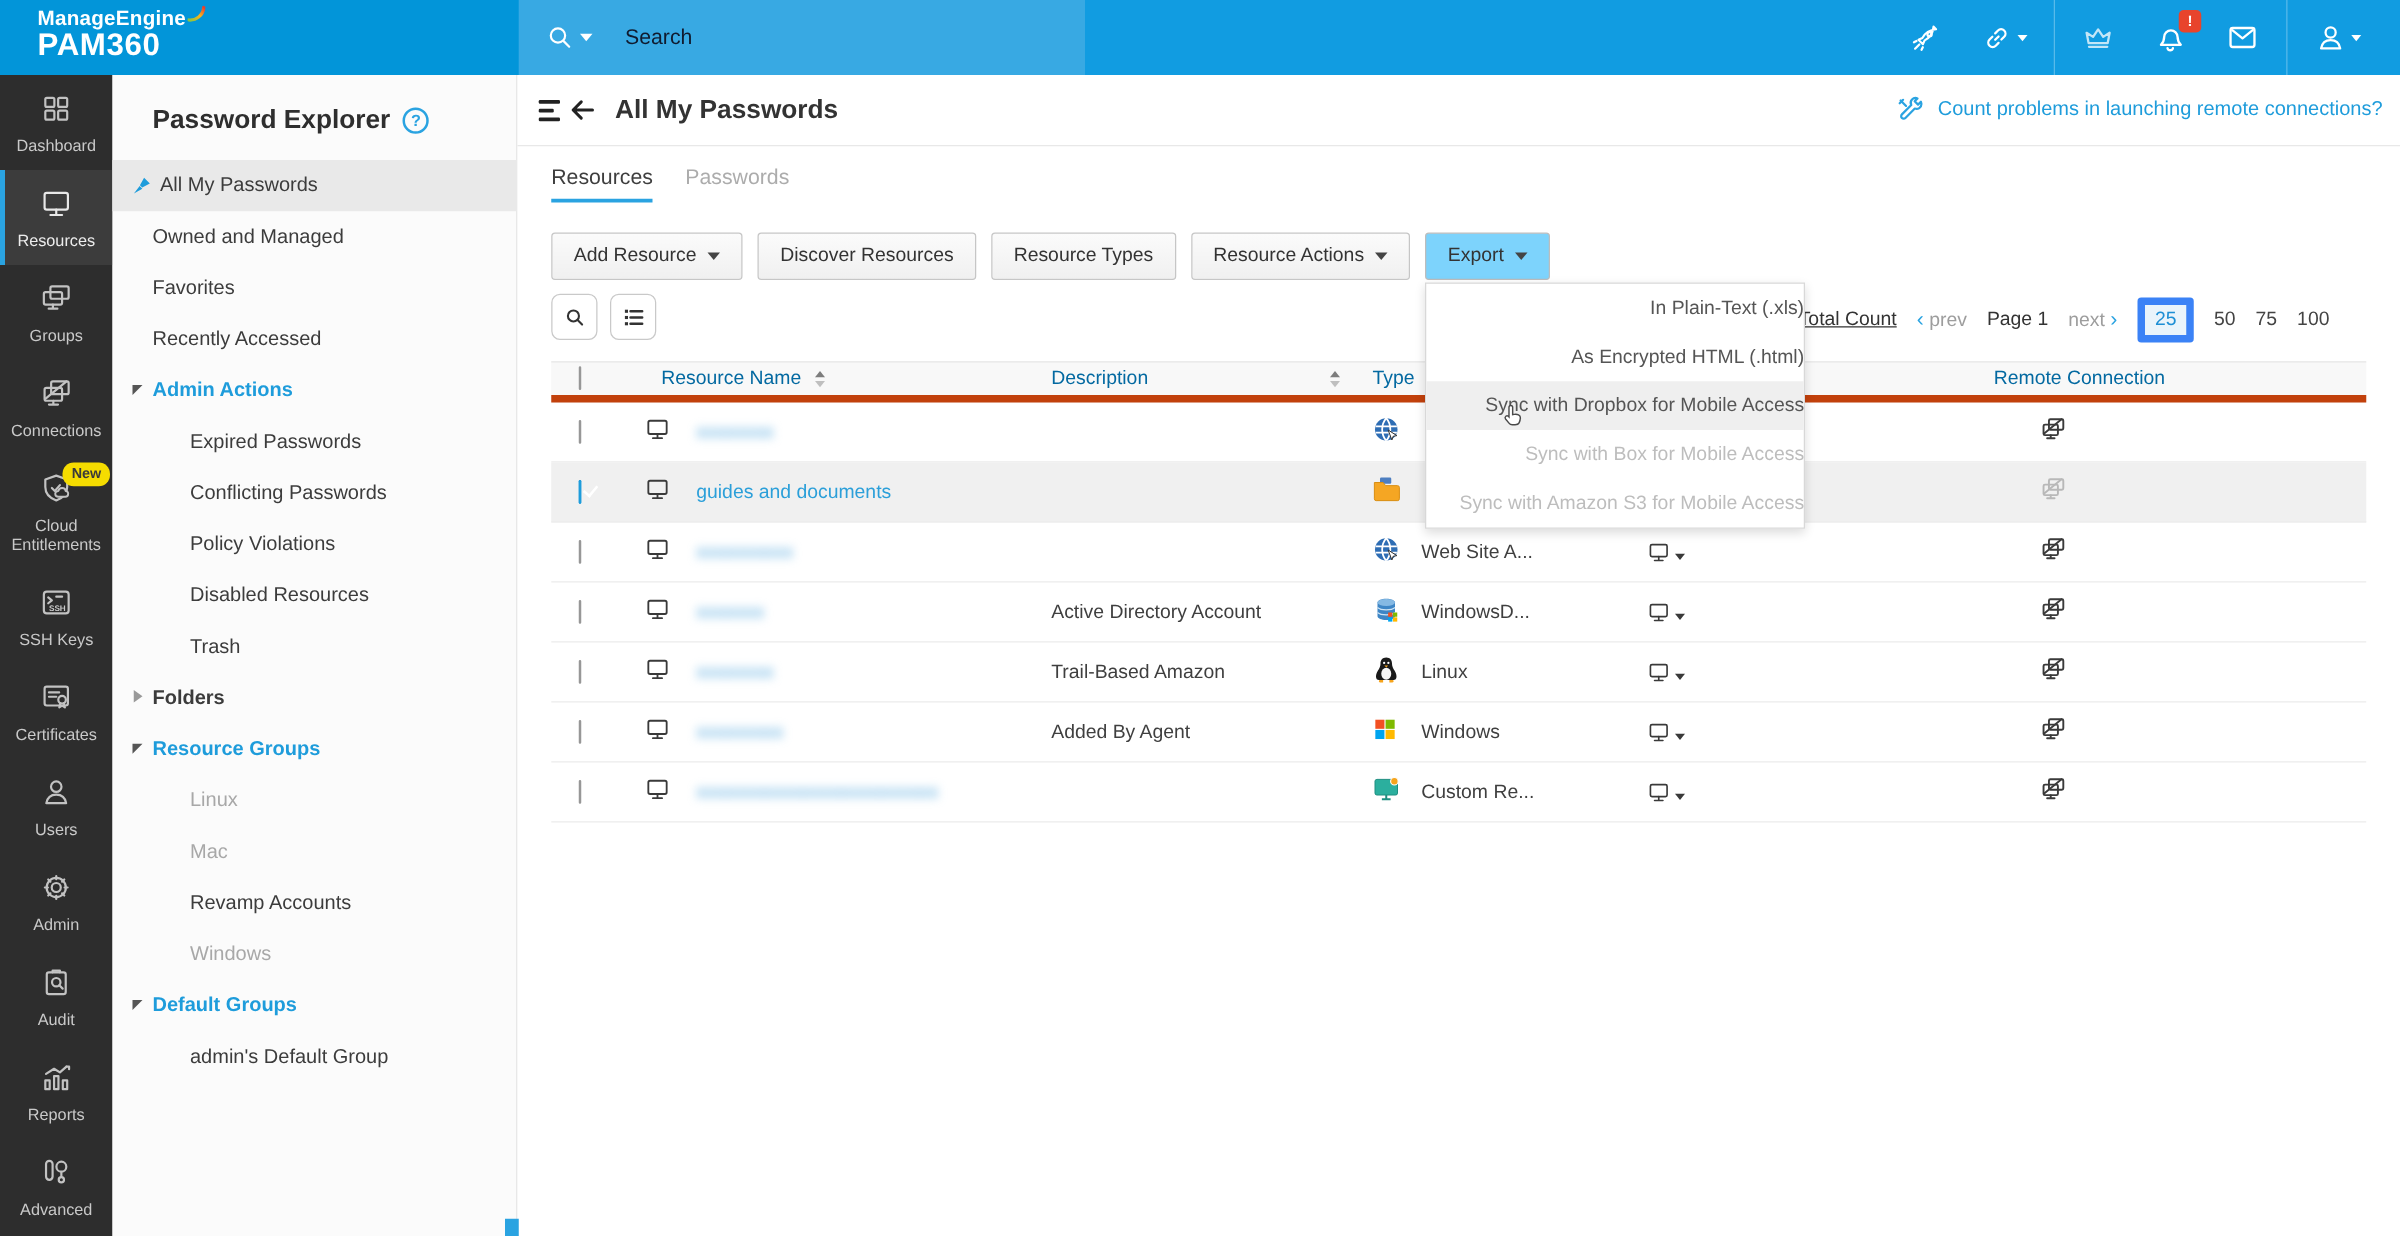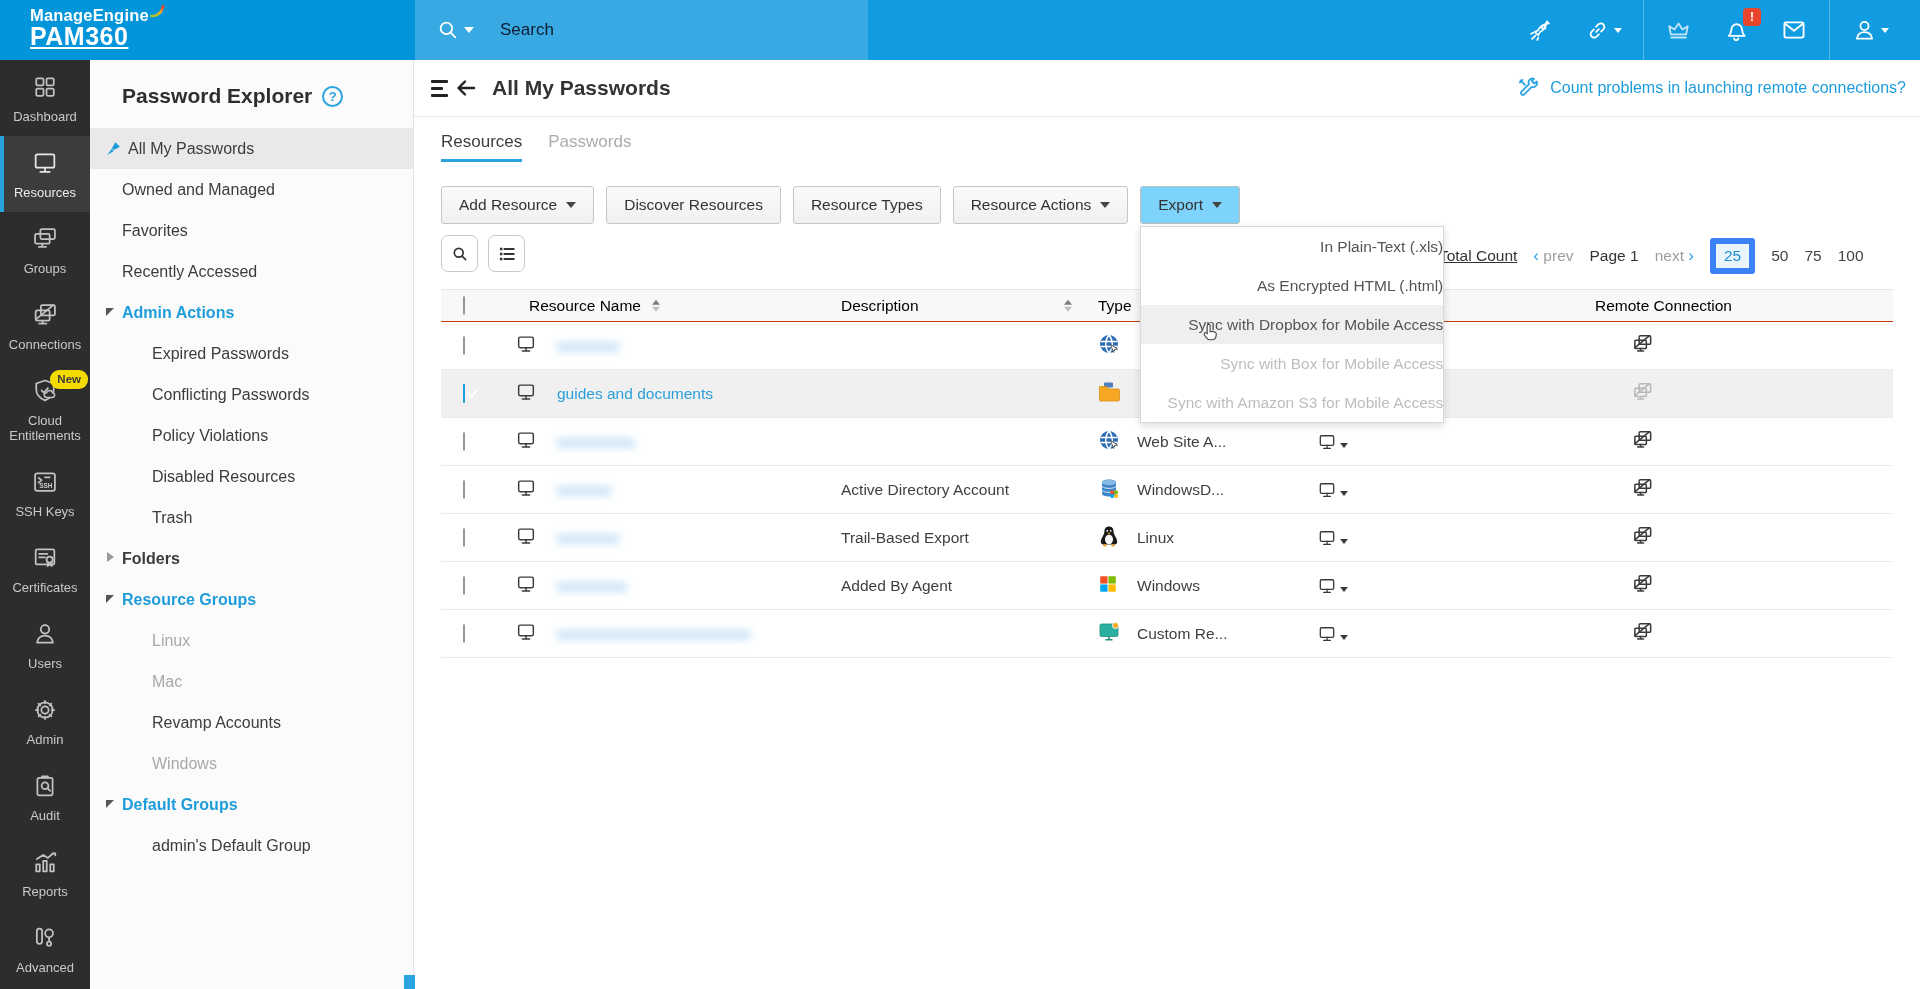--- a/index.html
+++ b/index.html
@@ -6,21 +6,21 @@
   html,body { margin:0; padding:0; background:#fff; }
   body { font-family:"Liberation Sans", sans-serif; }
   .app { position:relative; width:1920px; height:989px; overflow:hidden; background:#fff; }
 
   
   .topbar { position:absolute; top:0; left:0; width:1920px; height:60px; background:#119CE1; display:flex; }
   .logo-area { width:415px; height:60px; background:#0295D9; padding:6px 0 0 30px; }
   .brand-line { display:flex; align-items:flex-start; }
   .brand-top { color:#fff; font-size:16.5px; font-weight:bold; letter-spacing:.2px; }
   .brand-swoosh { margin:-2px 0 0 1px; }
-  .brand-product { color:#fff; font-size:25px; font-weight:bold; letter-spacing:.5px; margin-top:-3px;text-decoration:underline; }
+  .brand-product { color:#fff; font-size:25px; font-weight:bold; letter-spacing:.5px; margin-top:-3px; }
   .searchbar { width:453px; height:60px; background:#38A9E3; display:flex; align-items:center; padding-left:20px; }
   .search-caret { width:0; height:0; border-left:5px solid transparent; border-right:5px solid transparent; border-top:6px solid #fff; margin-left:3px; }
   .search-text { color:#0f172a; font-size:17px; margin-left:26px; opacity:.97; }
   .topbar-icons { margin-left:auto; display:flex; align-items:center; padding-right:16px; }
   .tb-btn { display:flex; align-items:center; position:relative; padding:0 15px; height:60px; cursor:pointer; }
   .tb-sep { width:1px; height:60px; background:rgba(255,255,255,.3); margin:0 6px; }
   .tb-caret { width:0;height:0;border-left:4.5px solid transparent;border-right:4.5px solid transparent;border-top:5.5px solid #fff; margin-left:3px; }
   .tb-badge { position:absolute; top:8px; right:4px; min-width:18px; height:18px; background:#E8442C; border-radius:4px; color:#fff; font-size:12px; font-weight:bold; display:flex; align-items:center; justify-content:center; }
   svg.tbi { stroke:#fff; fill:none; stroke-width:1.6; stroke-linecap:round; stroke-linejoin:round; }
 
@@ -78,21 +78,21 @@
   .pagination { position:absolute; top:181px; left:1012px; height:30px; display:flex; align-items:center; gap:16px; font-size:15.5px; color:#444; white-space:nowrap; }
   .total-link { text-decoration:underline; cursor:pointer; color:#333; }
   .pg-dim { color:#9D9D9D; }
   .pg-chv { color:#2AA3E1; font-size:17px; }
   .pg-page { color:#333; }
   .size-opt { color:#444; cursor:pointer; }
   .size-opt.active { color:#1E8FD5; background:#EAF4FB; border:6px solid #3b82f6; border-radius:3px; padding:3px 8px; }
 
   
   .table { position:absolute; top:229px; left:27px; width:1452px; }
-  .thead { position:relative; height:33px; background:#F8F8F8; border-top:1px solid #E6E6E6; border-bottom:1px solid #c2410c; font-size:15.5px; color:#000000; }
+  .thead { position:relative; height:33px; background:#F8F8F8; border-top:1px solid #E6E6E6; border-bottom:6px solid #c2410c; font-size:15.5px; color:#0369a1; }
   .trow { position:relative; height:48px; border-bottom:1px solid #ECECEC; font-size:15.5px; color:#3F3F3F; }
   .trow.selected { background:#F0F0F0; }
   .cell { position:absolute; top:50%; transform:translateY(-50%); white-space:nowrap; }
   .c-cb { left:22px; } .c-mon { left:74px; } .c-hname { left:88px; } .c-name { left:116px; }
   .c-sort1 { left:211px; } .c-desc { left:400px; } .c-sort2 { left:623px; } .c-type { left:657px;text-align:right; }
   .c-typeic { left:657px; } .c-typetx { left:696px; } .c-acct { left:876px; } .c-remhd { left:1154px; } .c-rem { left:1190px; }
   .checkbox { width:17px; height:17px; border:1.5px solid #979797; border-radius:4px; background:#fff; cursor:pointer; }
   .checkbox.checked { background:#1E9CDB; border-color:#1E9CDB; position:relative; }
   .checkbox.checked:after { content:""; position:absolute; left:5px; top:1.5px; width:4.5px; height:9px; border:solid #fff; border-width:0 2.2px 2.2px 0; transform:rotate(40deg); }
   .name-link { color:#2B9FD9; cursor:pointer; }
@@ -632,21 +632,21 @@
               <use href="#sym-remote"></use>
             </svg></span>
       </div>
 
       <div class="trow">
         <span class="cell c-cb"><span class="checkbox"></span></span>
         <span class="cell c-mon"><svg class="rowi" width="22" height="22" viewBox="0 0 24 24">
               <use href="#sym-monitor"></use>
             </svg></span>
         <span class="cell c-name name-link blurred">xxxxxxxx</span>
-        <span class="cell c-desc">Trail-Based Export</span>
+        <span class="cell c-desc">Trail-Based Amazon</span>
         <span class="cell c-typeic"><svg width="22" height="22" viewBox="0 0 22 22">
               <use href="#sym-tux"></use>
             </svg></span>
         <span class="cell c-typetx">Linux</span>
         <span class="cell c-acct acct-wrap">
             <svg class="rowi" width="20" height="20" viewBox="0 0 24 24">
               <use href="#sym-monitor"></use>
             </svg>
             <span class="acct-caret"></span>
           </span>

